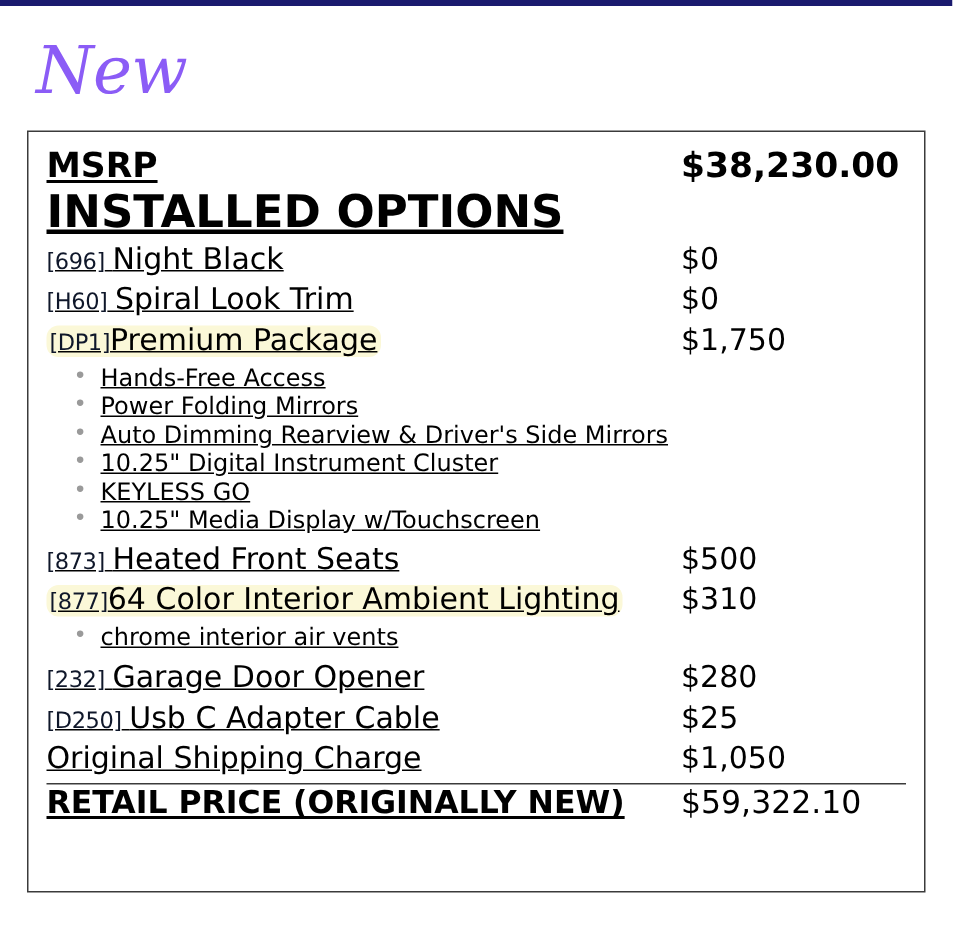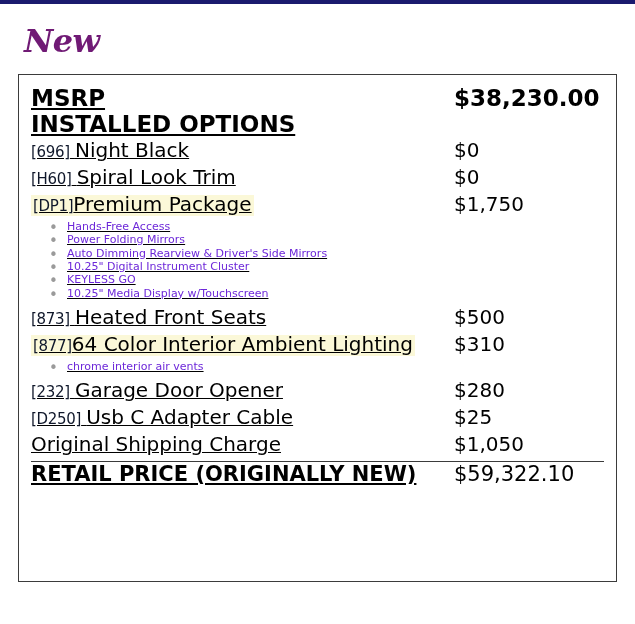--- a/index.html
+++ b/index.html
@@ -18,23 +18,23 @@
     background: #1a1a6e;
     width: 100%;
   }
   .page {
     padding: 0 14px;
     box-sizing: border-box;
   }
   .title {
     font-family: "DejaVu Serif", serif;
     font-style: italic;
-    font-weight: bold;
-    font-size: 32px;
-    color: #701a75;
+    font-weight: normal;
+    font-size: 44px;
+    color: #8b5cf6;
     margin: 18px 0 14px 10px;
     letter-spacing: -0.5px;
   }
   .sticker {
     border: 1px solid #3b3b3b;
     padding: 10px 12px 8px 12px;
     box-sizing: border-box;
     margin: 0 4px;
     height: 508px;
   }
@@ -53,21 +53,21 @@
   td.price {
     width: 150px;
     white-space: nowrap;
   }
   .row-msrp td {
     font-size: 23px;
     font-weight: bold;
     padding-bottom: 2px;
   }
   .row-heading td {
-    font-size: 23px;
+    font-size: 30px;
     font-weight: bold;
     padding-bottom: 4px;
   }
   .opt-code {
     font-size: 15px;
     color: #0f172a;
     letter-spacing: -0.3px;
   }
   .opt-name {
     font-size: 20px;
@@ -77,30 +77,31 @@
     font-size: 20px;
     color: #000;
   }
   .row-opt td {
     padding-bottom: 2px;
     line-height: 1.35;
   }
   .hl {
     background: #fbf8d8;
     padding: 1px 2px 1px 2px;
+    border-radius: 8px;
   }
   ul.sub {
     list-style: none;
     margin: 3px 0 4px 0;
     padding: 0 0 0 18px;
   }
   ul.sub li {
     position: relative;
-    color: #6d28d9;
-    font-size: 11px;
+    color: #000000;
+    font-size: 16px;
     line-height: 1.12;
     padding-left: 18px;
     margin-bottom: 1px;
   }
   ul.sub li::before {
     content: "\2022";
     position: absolute;
     left: 0;
     top: -1px;
     font-size: 15px;

